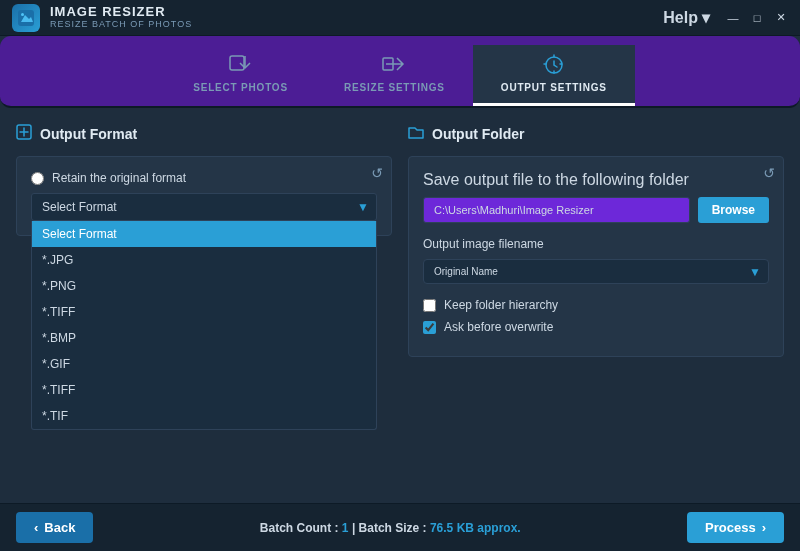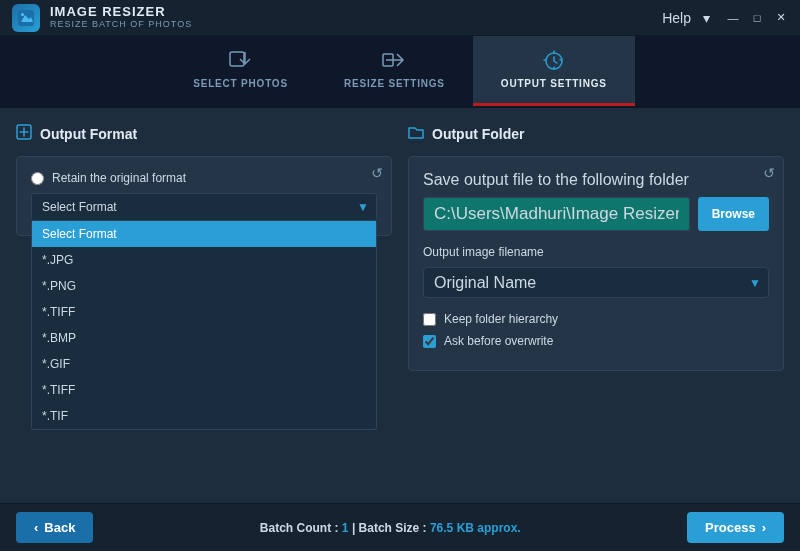--- a/index.html
+++ b/index.html
@@ -50,69 +50,72 @@
       font-size: 9px;
       color: #7a9ab5;
       letter-spacing: 1px;
     }
     .title-bar-right {
       display: flex;
       align-items: center;
       gap: 16px;
     }
     .help-btn {
-      font-size: 14px;
-      color: #cdd8e3;
-      cursor: pointer;
-      display: flex;
-      align-items: center;
-      gap: 12px;
+      font-size: 16px;
+      color: #cdd8e3;
+      cursor: pointer;
+      display: flex;
+      align-items: center;
+      gap: 4px;
+      font-weight: bold;
     }
     .window-controls {
       display: flex;
       gap: 10px;
     }
     .win-ctrl {
       width: 14px;
       height: 14px;
       display: flex;
       align-items: center;
       justify-content: center;
       cursor: pointer;
       color: #cdd8e3;
       font-size: 11px;
     }
 
     
     .nav-tabs {
-      background: #0f172a;
+      background: #4c1d95;
       height: 72px;
       display: flex;
+      align-items: flex-end;
       justify-content: center;
       gap: 0;
       border-bottom: 2px solid #0d1a26;
+      border-radius: 11px;
     }
     .nav-tab {
       display: flex;
       flex-direction: column;
       align-items: center;
       justify-content: center;
       gap: 4px;
       padding: 8px 28px 10px;
       cursor: pointer;
       color: #7a9ab5;
       font-size: 10px;
       letter-spacing: 0.8px;
       font-weight: 600;
       border-bottom: 3px solid transparent;
       min-width: 140px;
     }
     .nav-tab.active {
       color: #e0eaf2;
-      border-bottom: 3px solid #b91c1c;
+      border-bottom: 3px solid #ffffff;
       background: #243547;
     }
     .nav-tab-icon {
       font-size: 20px;
       line-height: 1;
     }
 
     
     .main-content {
       display: flex;
@@ -233,26 +236,26 @@
       color: #cdd8e3;
       margin-bottom: 8px;
     }
     .folder-input-row {
       display: flex;
       gap: 8px;
       margin-bottom: 14px;
     }
     .folder-input {
       flex: 1;
-      background: #0f766e;
+      background: #6d28d9;
       border: 1px solid #2e4259;
       border-radius: 3px;
       color: #cdd8e3;
       padding: 6px 10px;
-      font-size: 17px;
+      font-size: 11px;
     }
     .browse-btn {
       background: #2a9fd6;
       border: none;
       border-radius: 3px;
       color: white;
       padding: 6px 14px;
       font-size: 12px;
       cursor: pointer;
       font-weight: 600;
@@ -266,21 +269,21 @@
       position: relative;
       margin-bottom: 14px;
     }
     .filename-dropdown {
       width: 100%;
       background: #1a2d3f;
       border: 1px solid #2e4259;
       border-radius: 4px;
       color: #cdd8e3;
       padding: 6px 28px 6px 10px;
-      font-size: 16px;
+      font-size: 10px;
       appearance: none;
       cursor: pointer;
     }
     .checkbox-row {
       display: flex;
       align-items: center;
       gap: 8px;
       margin-bottom: 8px;
       font-size: 12px;
       color: #cdd8e3;

